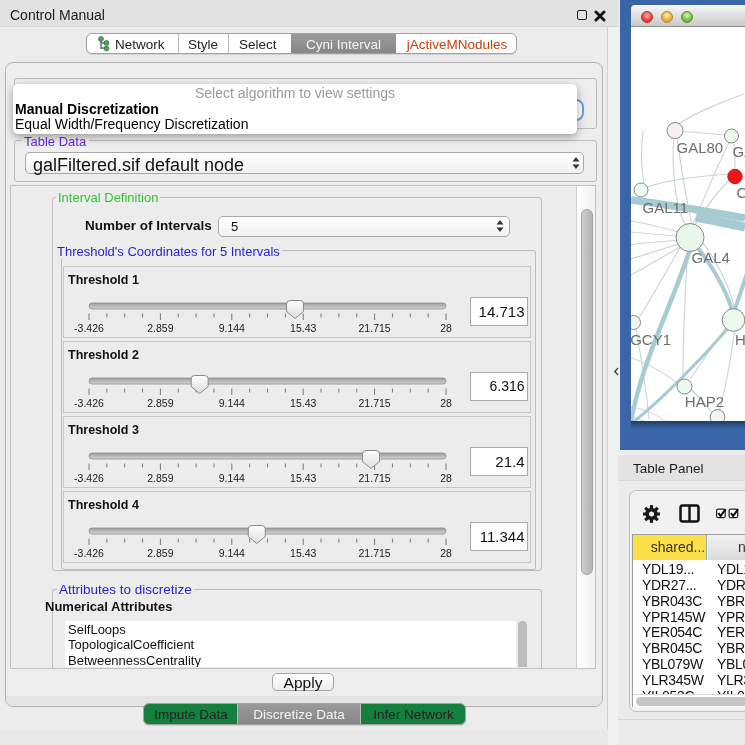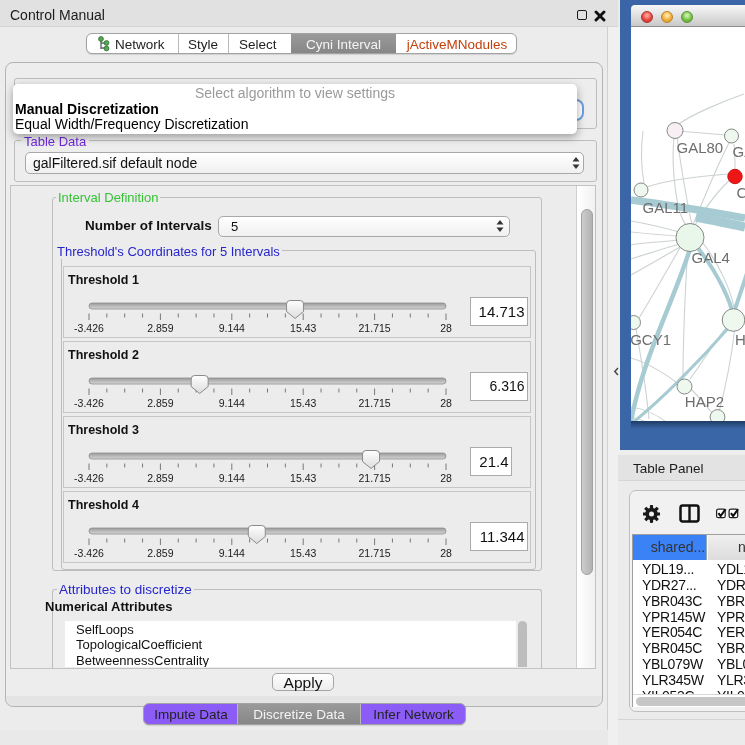--- a/index.html
+++ b/index.html
@@ -44,21 +44,21 @@
 
   <div class="abs" style="left:14px;top:78px;width:583px;height:51px;border:1px solid #bdbdbd;border-radius:3px;"></div>
   <div class="abs" style="left:21px;top:75px;font-size:12.5px;font-weight:bold;color:#8a8a8a;background:#ededed;padding:0 3px;margin-top:9px;">Discretization Algorithm</div>
 
   <div class="abs" style="left:25px;top:99px;width:559px;height:22px;border:2.5px solid #6aa0e0;border-radius:8px;background:#fff;"></div>
 
   <div class="abs" style="left:14px;top:140px;width:583px;height:42px;border:1px solid #bdbdbd;border-radius:3px;"></div>
   <div class="abs" style="left:21px;top:134px;font-size:13px;color:#6d28d9;background:#ededed;padding:0 3px;">Table Data</div>
 
   <div class="abs" style="left:25px;top:152px;width:559px;height:22px;border:1px solid #a8a8a8;border-radius:5px;background:linear-gradient(#ffffff,#f0f0f0);"></div>
-  <div class="abs" style="left:33px;top:155px;font-size:14px;color:#111;">galFiltered.sif default node</div>
+  <div class="abs" style="left:33px;top:155px;font-size:18px;color:#111;">galFiltered.sif default node</div>
   <svg class="abs" style="left:570px;top:156px;" width="12" height="14" viewBox="0 0 12 14">
     <path d="M6 1 L9.5 5.5 L2.5 5.5 Z" fill="#333"></path>
     <path d="M6 13 L9.5 8.5 L2.5 8.5 Z" fill="#333"></path>
   </svg>
 
   <div class="abs" style="left:10px;top:185px;width:586px;height:484px;border:1px solid #c2c2c2;background:#ececec;"></div>
 
   <div class="abs" style="left:576px;top:186px;width:19px;height:482px;background:linear-gradient(90deg,#ffffff,#f1f1f1);border-left:1px solid #cfcfcf;"></div>
   <div class="abs" style="left:581px;top:209px;width:12px;height:366px;border-radius:6px;background:linear-gradient(90deg,#cdcdcd,#b2b2b2);border:1px solid #a2a2a2;"></div>
 
@@ -185,21 +185,21 @@
       <path d="M362.15 17.5 L362.15 21.5" stroke="#787878" stroke-width="1"></path>
       <path d="M380.00 17.5 L380.00 24.0" stroke="#787878" stroke-width="1"></path>
     <text x="23.00" y="35.5" text-anchor="middle" font-size="10.5" fill="#1a1a1a">-3.426</text>
       <text x="94.40" y="35.5" text-anchor="middle" font-size="10.5" fill="#1a1a1a">2.859</text>
       <text x="165.80" y="35.5" text-anchor="middle" font-size="10.5" fill="#1a1a1a">9.144</text>
       <text x="237.20" y="35.5" text-anchor="middle" font-size="10.5" fill="#1a1a1a">15.43</text>
       <text x="308.60" y="35.5" text-anchor="middle" font-size="10.5" fill="#1a1a1a">21.715</text>
       <text x="380.00" y="35.5" text-anchor="middle" font-size="10.5" fill="#1a1a1a">28</text>
     <path d="M296.52 8.00 Q296.52 4.50 300.02 4.50 L310.02 4.50 Q313.52 4.50 313.52 8.00 L313.52 15.50 L305.02 22.50 L296.52 15.50 Z" fill="url(#thg)" stroke="#8a8a8a" stroke-width="1"></path>
   </svg>
-  <div class="abs" style="left:470px;top:447px;width:42px;height:29px;border:1px solid #ababab;background:#fff;font-size:15px;color:#111;line-height:27px;text-align:right;padding-right:2.5px;">21.4</div>
+  <div class="abs" style="left:470px;top:447px;width:58px;height:29px;border:1px solid #ababab;background:#fff;font-size:15px;color:#111;line-height:27px;text-align:right;padding-right:2.5px;">21.4</div>
 
   <div class="abs" style="left:63px;top:491px;width:468px;height:72px;border:1px solid #c6c6c6;"></div>
   <div class="abs" style="left:68px;top:498px;font-size:12.5px;font-weight:bold;color:#111;">Threshold 4</div>
   <svg class="abs" style="left:66px;top:521px;" width="400" height="40" viewBox="0 0 400 40">
     <rect x="23.00" y="7" width="357.00" height="6" rx="3" fill="url(#trg)" stroke="#8f8f8f" stroke-width="0.8"></rect>
     <path d="M23.00 17.5 L23.00 24.0" stroke="#787878" stroke-width="1"></path>
       <path d="M40.85 17.5 L40.85 21.5" stroke="#787878" stroke-width="1"></path>
       <path d="M58.70 17.5 L58.70 21.5" stroke="#787878" stroke-width="1"></path>
       <path d="M76.55 17.5 L76.55 21.5" stroke="#787878" stroke-width="1"></path>
       <path d="M94.40 17.5 L94.40 24.0" stroke="#787878" stroke-width="1"></path>
@@ -226,31 +226,31 @@
       <text x="308.60" y="35.5" text-anchor="middle" font-size="10.5" fill="#1a1a1a">21.715</text>
       <text x="380.00" y="35.5" text-anchor="middle" font-size="10.5" fill="#1a1a1a">28</text>
     <path d="M182.29 8.00 Q182.29 4.50 185.79 4.50 L195.79 4.50 Q199.29 4.50 199.29 8.00 L199.29 15.50 L190.79 22.50 L182.29 15.50 Z" fill="url(#thg)" stroke="#8a8a8a" stroke-width="1"></path>
   </svg>
   <div class="abs" style="left:470px;top:522px;width:58px;height:29px;border:1px solid #ababab;background:#fff;font-size:15px;color:#111;line-height:27px;text-align:right;padding-right:2.5px;">11.344</div>
 
   <div class="abs" style="left:52px;top:589px;width:490px;height:100px;border:1px solid #bdbdbd;border-radius:3px;border-bottom:none;clip-path:inset(0 0 21px 0);"></div>
   <div class="abs" style="left:57px;top:582px;font-size:13.5px;color:#2626cc;background:#ececec;padding:0 2px;">Attributes to discretize</div>
   <div class="abs" style="left:45px;top:599px;font-size:13px;font-weight:bold;color:#111;">Numerical Attributes</div>
 
-  <div class="abs" style="left:65px;top:621px;width:451px;height:46px;background:#fff;overflow:hidden;padding-left:8px;">
+  <div class="abs" style="left:65px;top:621px;width:451px;height:46px;background:#fff;overflow:hidden;">
     <div style="padding-left:3px;padding-top:1px;font-size:13px;line-height:15.4px;color:#111;">SelfLoops<br>TopologicalCoefficient<br>BetweennessCentrality</div>
   </div>
   <div class="abs" style="left:516px;top:621px;width:12px;height:46px;background:#ececec;"></div>
   <div class="abs" style="left:517.5px;top:621px;width:9px;height:46px;border-radius:5px 5px 0 0;background:#bdbdbd;"></div>
 
   <div class="abs" style="left:272px;top:673px;width:62px;height:18px;border:1px solid #a5a5a5;border-radius:5px;background:linear-gradient(#ffffff,#ededed);text-align:center;font-size:15.5px;color:#111;line-height:17px;">Apply</div>
 
   <div class="abs" style="left:6px;top:696px;width:596px;height:10px;background:#e4e4e4;border-radius:0 0 8px 8px;"></div>
 
-  <div class="abs" style="left:143px;top:703px;width:323px;height:22px;border:1px solid #a2a2a2;border-radius:6px;background:#8b5cf6;box-shadow:0 1px 1px rgba(0,0,0,0.12);overflow:hidden;">
+  <div class="abs" style="left:143px;top:703px;width:323px;height:22px;border:1px solid #a2a2a2;border-radius:6px;background:#15803d;box-shadow:0 1px 1px rgba(0,0,0,0.12);overflow:hidden;">
     <div class="abs" style="left:0;top:0;width:94px;height:20px;border-right:1px solid #b9b9b9;"></div>
     <div class="abs" style="left:94px;top:0;width:122px;height:20px;background:linear-gradient(#9a9a9a,#878787);"></div>
     <div class="abs" style="left:216px;top:0;width:107px;height:20px;border-left:1px solid #b9b9b9;"></div>
     <div class="abs" style="left:0;top:3px;width:94px;text-align:center;font-size:13.5px;color:#222;">Impute Data</div>
     <div class="abs" style="left:94px;top:3px;width:122px;text-align:center;font-size:13.5px;color:#f4f4f4;">Discretize Data</div>
     <div class="abs" style="left:216px;top:3px;width:107px;text-align:center;font-size:13.5px;color:#222;">Infer Network</div>
   </div>
 </div>
 
 <div class="abs" style="left:0;top:730px;width:618px;height:15px;background:#e9e9e9;"></div>
@@ -356,21 +356,21 @@
 </svg>
 
 <svg class="abs" style="left:715px;top:505px;" width="28" height="17" viewBox="0 0 28 17">
   <rect x="1.6" y="4.1" width="8.6" height="8.6" rx="1.8" fill="#fff" stroke="#222" stroke-width="1.25"></rect>
   <path d="M3.4 8.2 L5.6 11 L10.6 4.2" stroke="#111" stroke-width="2.1" fill="none"></path>
   <rect x="14.1" y="4.1" width="8.6" height="8.6" rx="1.8" fill="#fff" stroke="#222" stroke-width="1.25"></rect>
   <path d="M15.9 8.2 L18.1 11 L23.1 4.2" stroke="#111" stroke-width="2.1" fill="none"></path>
 </svg>
 
 <div class="abs" style="left:632px;top:534px;width:113px;height:173px;border-left:1px solid #9e9e9e;border-top:1px solid #9e9e9e;background:#fff;overflow:hidden;">
-  <div class="abs" style="left:0;top:0;width:74px;height:25px;background:#3b82f6;border-right:1px solid #8fa9b2;text-align:center;font-size:14px;color:#333;line-height:25px;text-indent:17px;">shared...</div>
+  <div class="abs" style="left:0;top:0;width:74px;height:25px;background:#fde047;border-right:1px solid #8fa9b2;text-align:center;font-size:14px;color:#333;line-height:25px;text-indent:17px;">shared...</div>
   <div class="abs" style="left:75px;top:0;width:45px;height:25px;background:linear-gradient(#f0f0f0,#dcdcdc);font-size:14px;color:#333;line-height:25px;padding-left:30px;">n</div>
   <div class="abs" style="left:9px;top:27px;font-size:14px;line-height:15.85px;color:#111;letter-spacing:-0.3px;">YDL19...<br>YDR27...<br>YBR043C<br>YPR145W<br>YER054C<br>YBR045C<br>YBL079W<br>YLR345W<br>YIL053C</div>
   <div class="abs" style="left:84px;top:27px;font-size:14px;line-height:15.85px;color:#111;letter-spacing:-0.3px;">YDL19<br>YDR27<br>YBR04<br>YPR14<br>YER05<br>YBR04<br>YBL07<br>YLR34<br>YIL05</div>
 
   <div class="abs" style="left:0;top:159px;width:113px;height:14px;background:#fff;border-top:1px solid #d8d8d8;"></div>
   <div class="abs" style="left:3px;top:162px;width:115px;height:9px;border-radius:4.5px;background:#c6c6c6;"></div>
 </div>
 <div class="abs" style="left:618px;top:719px;width:127px;height:1px;background:#d5d5d5;"></div>
 
 <div class="abs" style="left:13px;top:84px;width:564px;height:50px;background:#fff;border-radius:5px;box-shadow:0 3px 9px rgba(0,0,0,0.35);"></div>

